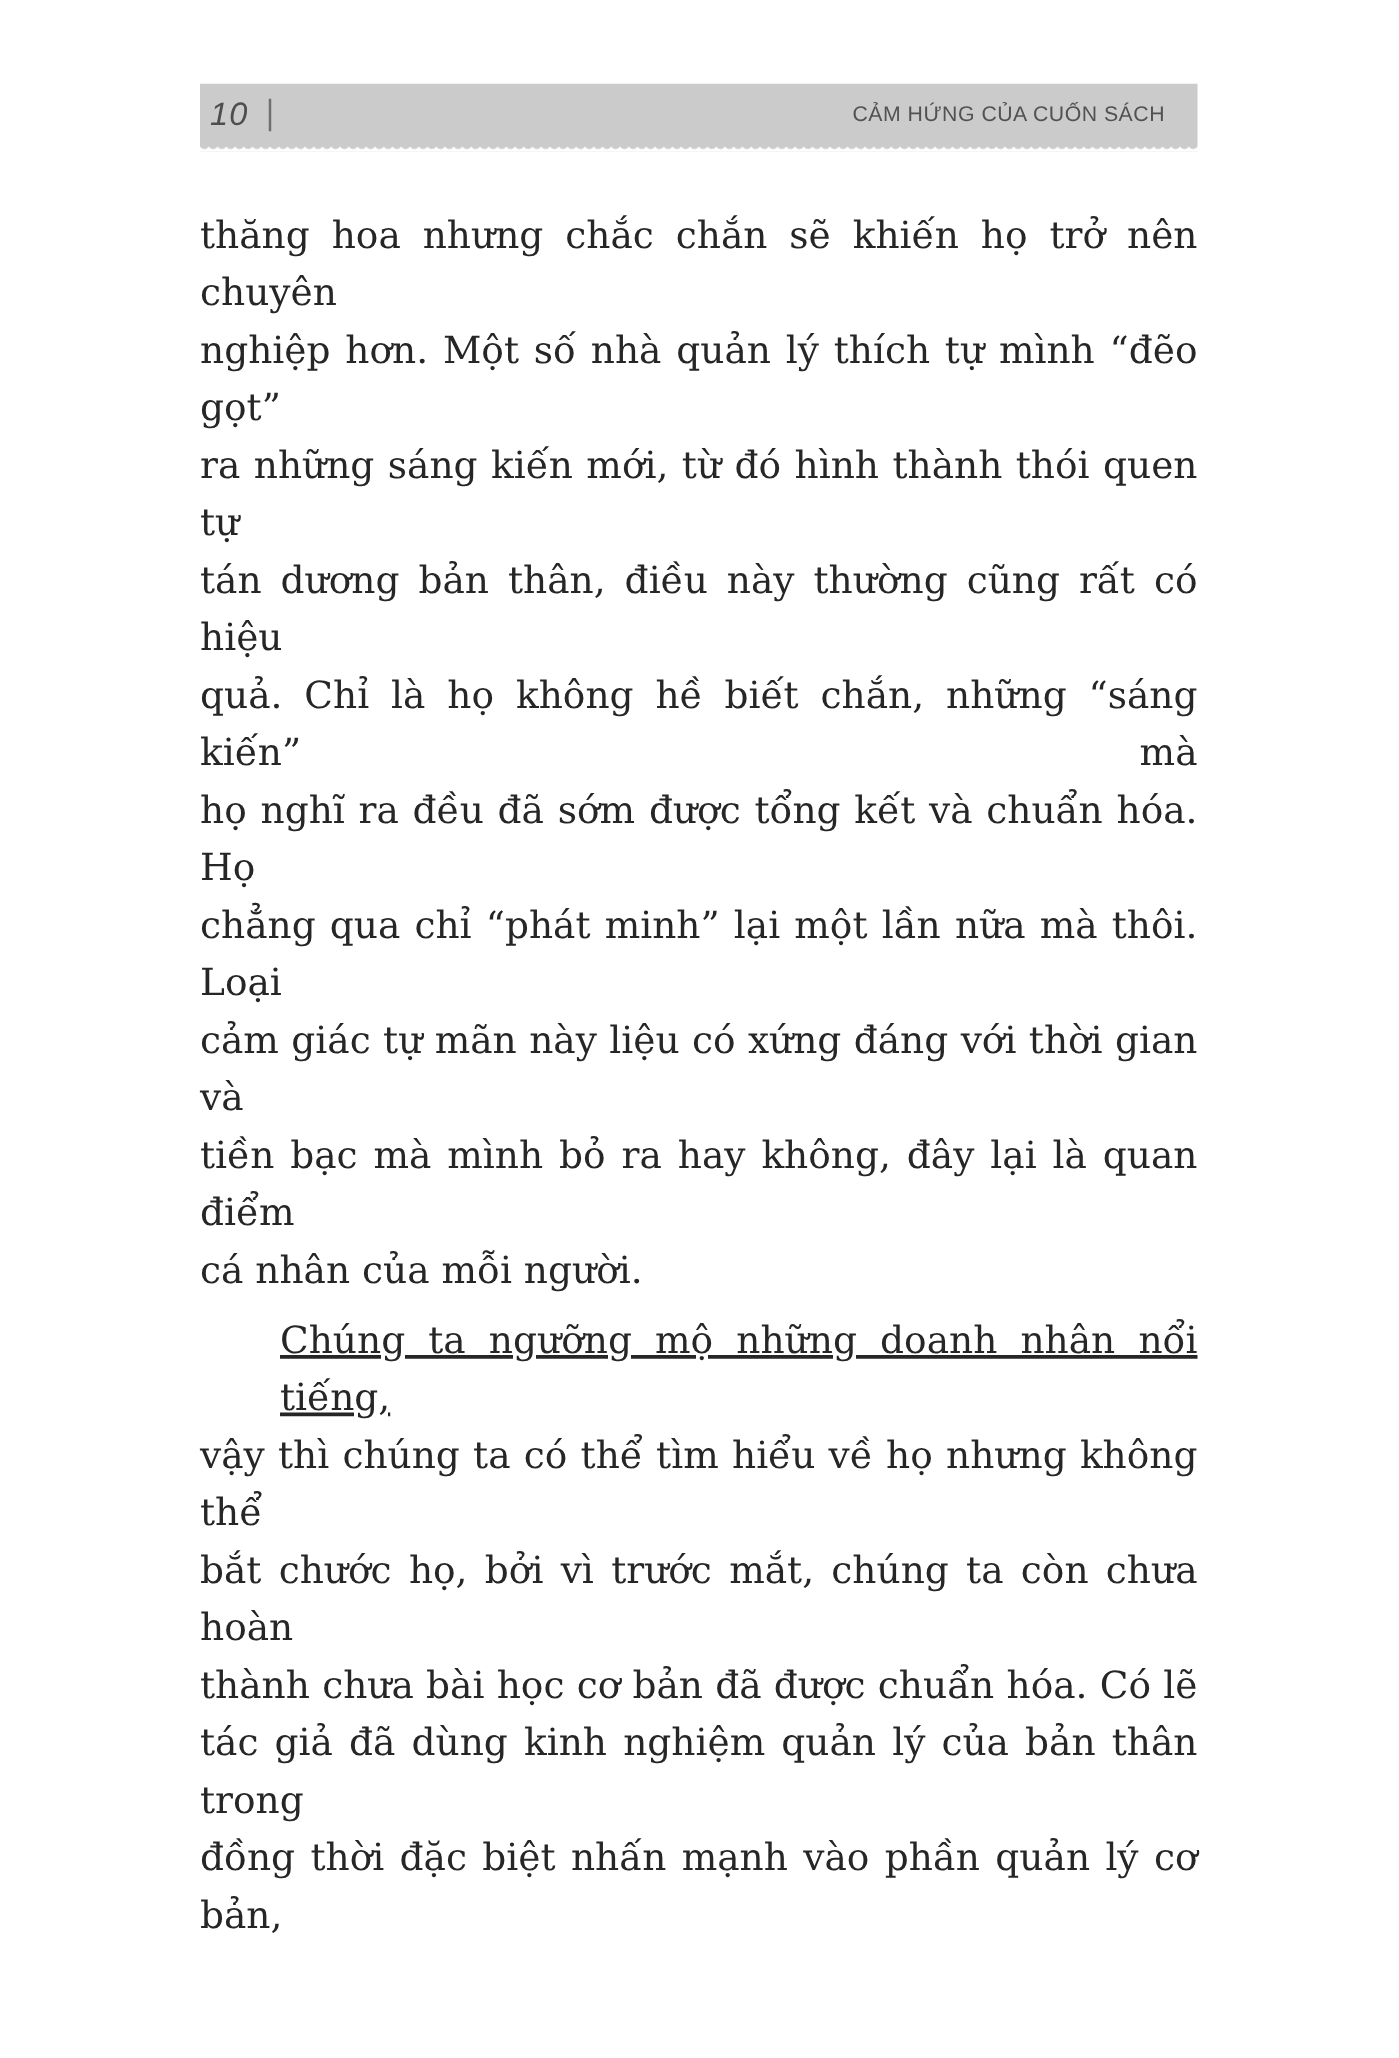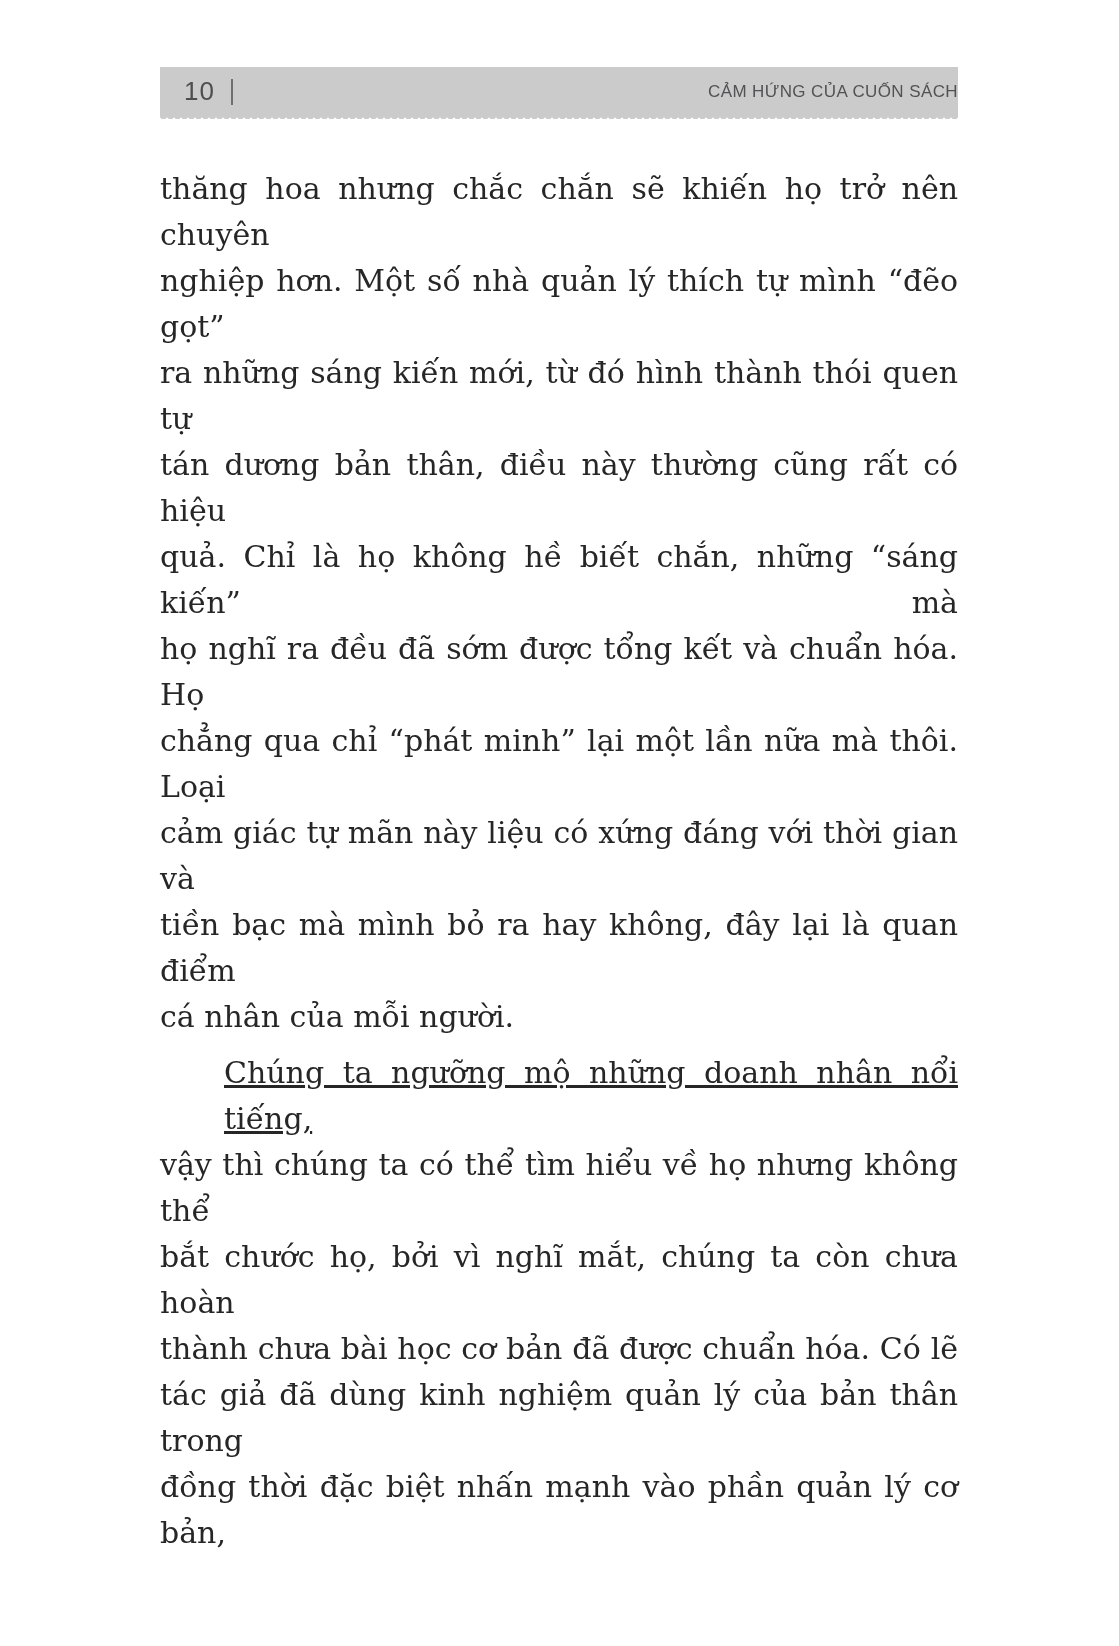--- a/index.html
+++ b/index.html
@@ -32,31 +32,33 @@
     top: 116px;
     width: 798px;
     height: 5px;
     background-image: radial-gradient(circle at 3.5px -0.5px, #cbcbcb 3.5px, rgba(0,0,0,0) 4px);
     background-size: 7px 5px;
     background-repeat: repeat-x;
   }
   .page-number {
     font-size: 26px;
     color: #4e4e50;
-    padding-left: 24px;
+    padding-left: 8px;
     letter-spacing: 1px;
+    font-style: italic;
   }
   .header-divider {
     width: 2px;
     height: 26px;
     background: #6f6f71;
     margin-left: 16px;
   }
   .running-title {
     margin-left: auto;
+    padding-right: 26px;
     font-size: 17px;
     letter-spacing: 0.4px;
     color: #525254;
   }
 
   
   .content {
     position: absolute;
     left: 160px;
     top: 166px;
@@ -98,21 +100,21 @@
       <div class="jline">họ nghĩ ra đều đã sớm được tổng kết và chuẩn hóa. Họ</div>
       <div class="jline">chẳng qua chỉ “phát minh” lại một lần nữa mà thôi. Loại</div>
       <div class="jline">cảm giác tự mãn này liệu có xứng đáng với thời gian và</div>
       <div class="jline">tiền bạc mà mình bỏ ra hay không, đây lại là quan điểm</div>
       <div class="jline lastline">cá nhân của mỗi người.</div>
     </div>
 
     <div class="para">
       <div class="jline indent">Chúng ta ngưỡng mộ những doanh nhân nổi tiếng,</div>
       <div class="jline">vậy thì chúng ta có thể tìm hiểu về họ nhưng không thể</div>
-      <div class="jline">bắt chước họ, bởi vì nghĩ mắt, chúng ta còn chưa hoàn</div>
+      <div class="jline">bắt chước họ, bởi vì trước mắt, chúng ta còn chưa hoàn</div>
       <div class="jline">thành chưa bài học cơ bản đã được chuẩn hóa. Có lẽ</div>
       <div class="jline">tác giả đã dùng kinh nghiệm quản lý của bản thân trong</div>
       <div class="jline">đồng thời đặc biệt nhấn mạnh vào phần quản lý cơ bản,</div>
 
     </div>
 
   </div>
 </div>
 
 </body></html>

